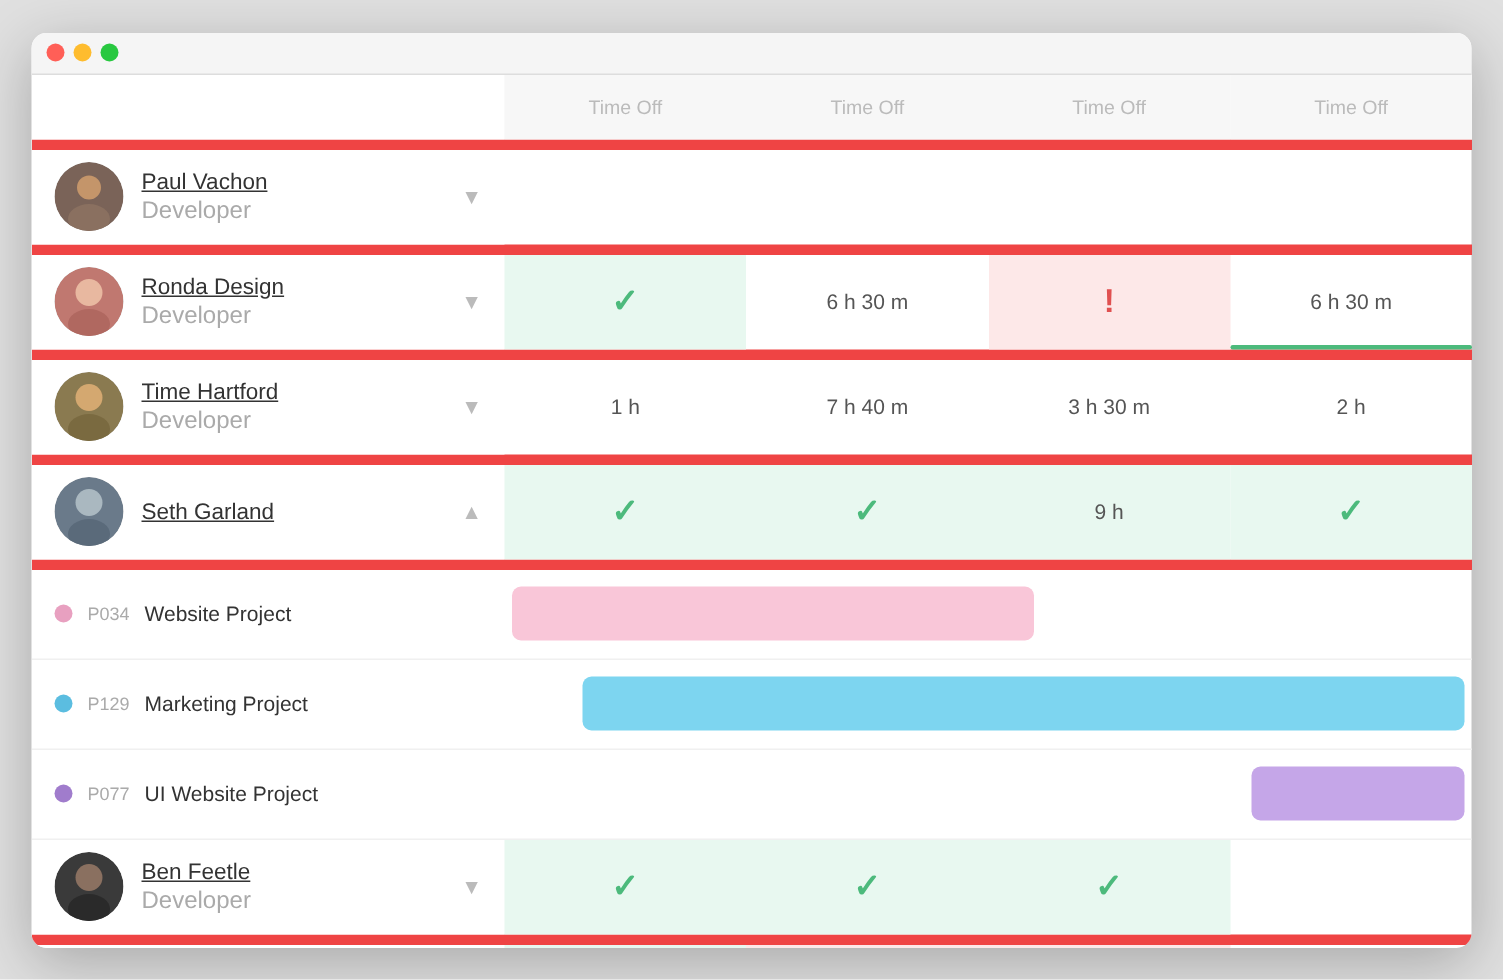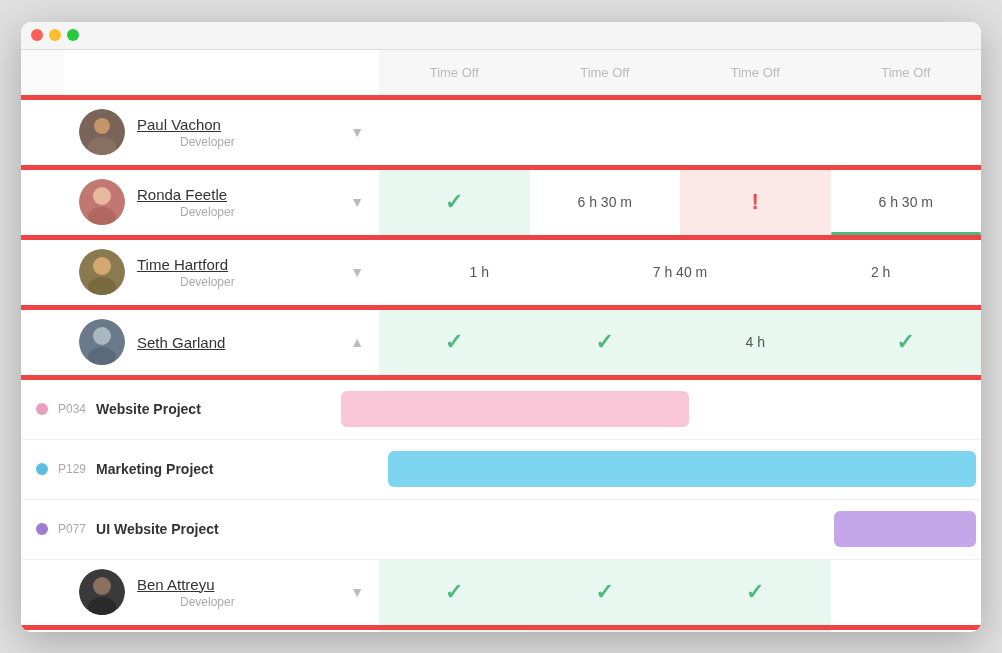--- a/index.html
+++ b/index.html
@@ -45,24 +45,23 @@
       overflow: hidden;
     }
     .table-container {
       display: flex;
       flex-direction: column;
       flex: 1;
       overflow-y: auto;
     }
     .table-row {
       display: flex;
-      border-bottom: 5px solid #ef4444;
+      border-bottom: 7px solid #ef4444;
       min-height: 70px;
       align-items: stretch;
-      padding-left: 43px;
     }
     .table-row.header-row {
       min-height: 50px;
       background: #fafafa;
     }
     .person-cell {
       width: 315px;
       flex-shrink: 0;
       display: flex;
       align-items: center;
@@ -88,24 +87,23 @@
     .person-info {
       flex: 1;
     }
     .person-name {
       font-size: 15px;
       font-weight: 500;
       color: #333;
       text-decoration: underline;
     }
     .person-role {
-      font-size: 12px;
+      font-size: 16px;
       color: #aaa;
       margin-top: 2px;
-      margin-left: 43px;
     }
     .chevron {
       color: #bbb;
       font-size: 14px;
       cursor: pointer;
     }
     .data-cell {
       flex: 1;
       display: flex;
       align-items: center;
@@ -147,21 +145,21 @@
       gap: 10px;
     }
     .project-id {
       font-size: 12px;
       color: #aaa;
       font-weight: 500;
       text-align: right;
     }
     .project-name {
       font-size: 14px;
-      font-weight: 700;
+      font-weight: 400;
       color: #333;
     }
     .project-bar {
       height: 36px;
       border-radius: 6px;
       position: absolute;
     }
     .project-bar.pink { background: #f9c6d8; }
     .project-bar.blue { background: #7dd5f0; }
     .project-bar.purple { background: #c5a6e8; }
@@ -246,21 +244,21 @@
       <div class="table-row">
         <div class="person-cell">
           <div class="avatar">
             <svg viewBox="0 0 46 46" xmlns="http://www.w3.org/2000/svg">
               <rect width="46" height="46" fill="#c07870" rx="23"></rect>
               <circle cx="23" cy="17" r="9" fill="#e8b8a0"></circle>
               <ellipse cx="23" cy="38" rx="14" ry="10" fill="#b06860"></ellipse>
             </svg>
           </div>
           <div class="person-info">
-            <div class="person-name">Ronda Feetle</div>
+            <div class="person-name">Ronda Design</div>
             <div class="person-role">Developer</div>
           </div>
           <span class="chevron">▼</span>
         </div>
         <div class="data-cell green-bg">
           <span class="check-icon">✓</span>
         </div>
         <div class="data-cell">
           <span>6 h 30 m</span>
         </div>
@@ -288,20 +286,23 @@
           </div>
           <span class="chevron">▼</span>
         </div>
         <div class="data-cell">
           <span>1 h</span>
         </div>
         <div class="data-cell">
           <span>7 h 40 m</span>
         </div>
         <div class="data-cell">
+          <span>3 h 30 m</span>
+        </div>
+        <div class="data-cell">
           <span>2 h</span>
         </div>
       </div>
 
       <div class="table-row">
         <div class="person-cell">
           <div class="avatar">
             <svg viewBox="0 0 46 46" xmlns="http://www.w3.org/2000/svg">
               <rect width="46" height="46" fill="#6a7a8a" rx="23"></rect>
               <circle cx="23" cy="17" r="9" fill="#aab8c0"></circle>
@@ -313,21 +314,21 @@
           </div>
           <span class="chevron">▲</span>
         </div>
         <div class="data-cell green-bg">
           <span class="check-icon">✓</span>
         </div>
         <div class="data-cell green-bg">
           <span class="check-icon">✓</span>
         </div>
         <div class="data-cell green-bg">
-          <span>4 h</span>
+          <span>9 h</span>
         </div>
         <div class="data-cell green-bg">
           <span class="check-icon">✓</span>
         </div>
       </div>
 
       <div class="project-row">
         <div class="project-label-cell">
           <span class="pink-label-dot"></span>
           <span class="project-id">P034</span>
@@ -363,21 +364,21 @@
       <div class="table-row">
         <div class="person-cell">
           <div class="avatar">
             <svg viewBox="0 0 46 46" xmlns="http://www.w3.org/2000/svg">
               <rect width="46" height="46" fill="#3a3a3a" rx="23"></rect>
               <circle cx="23" cy="17" r="9" fill="#8a7060"></circle>
               <ellipse cx="23" cy="38" rx="14" ry="10" fill="#2a2a2a"></ellipse>
             </svg>
           </div>
           <div class="person-info">
-            <div class="person-name">Ben Attreyu</div>
+            <div class="person-name">Ben Feetle</div>
             <div class="person-role">Developer</div>
           </div>
           <span class="chevron">▼</span>
         </div>
         <div class="data-cell green-bg">
           <span class="check-icon">✓</span>
         </div>
         <div class="data-cell green-bg">
           <span class="check-icon">✓</span>
         </div>

